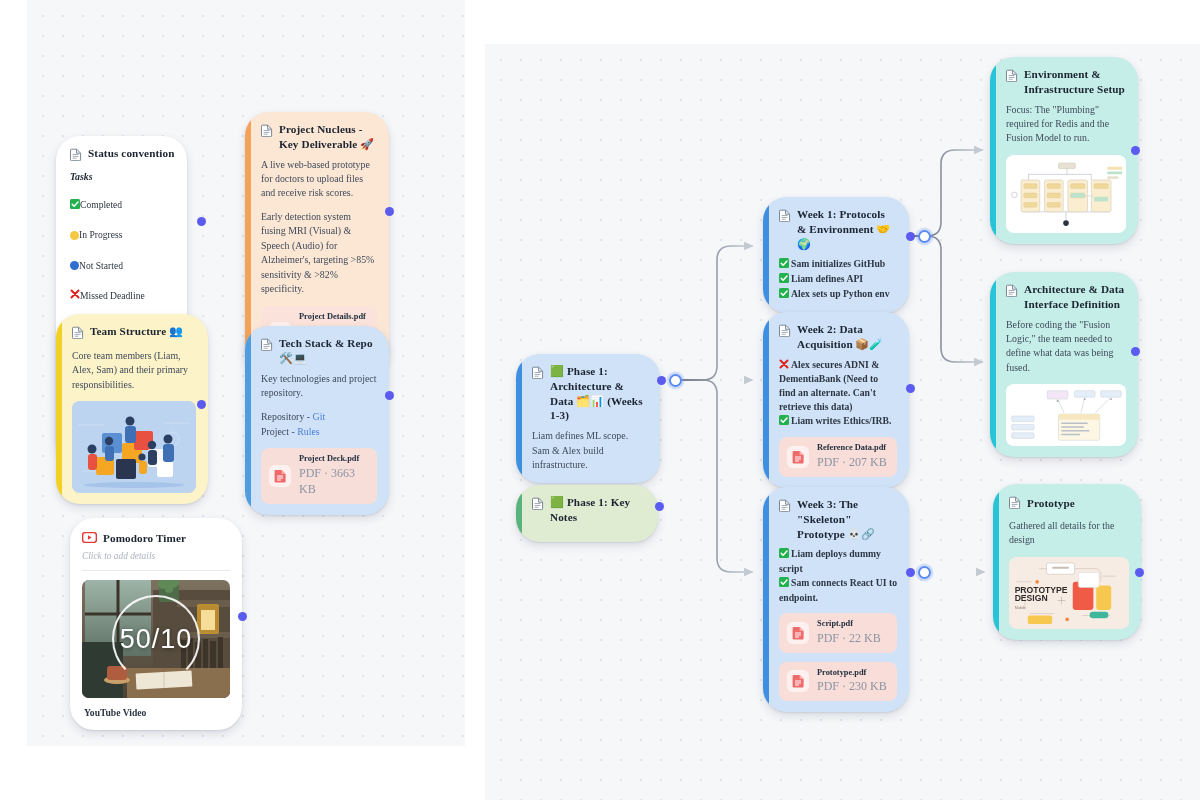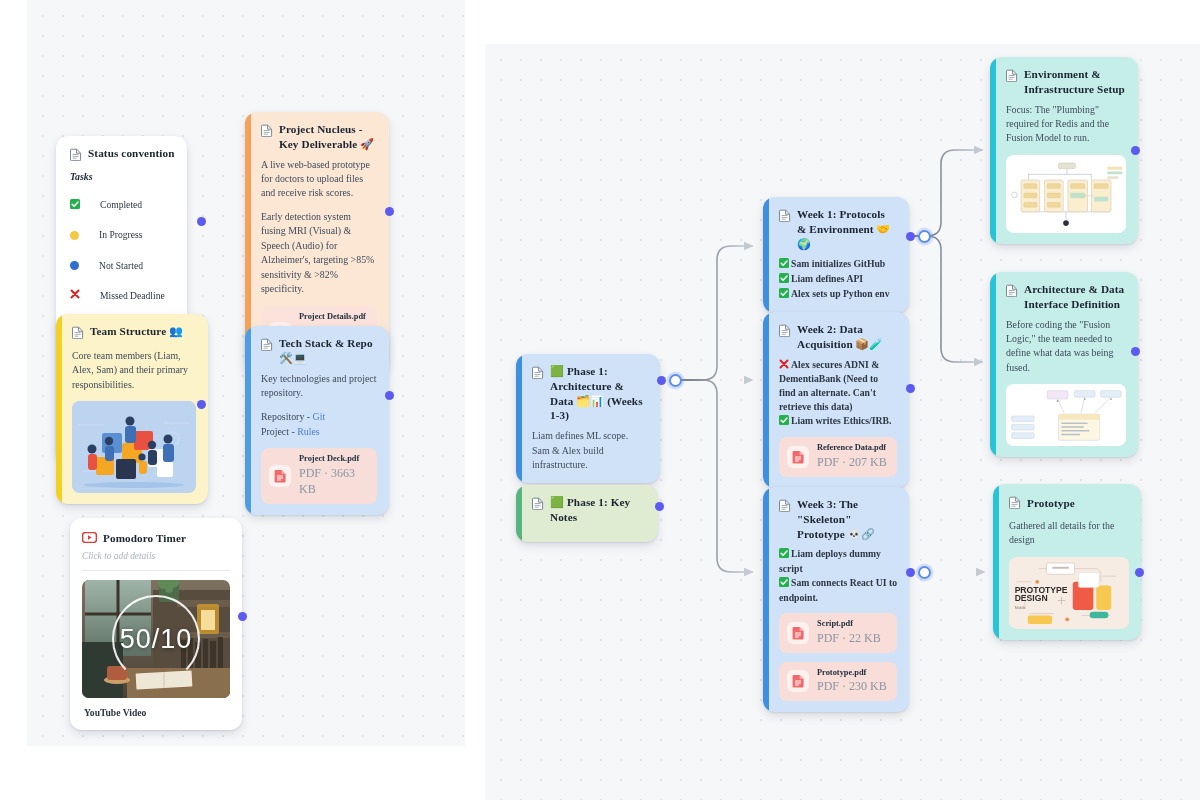--- a/index.html
+++ b/index.html
@@ -12,42 +12,42 @@
     background-image: radial-gradient(#dfe3ea 1px, transparent 1.1px);
     background-size: 20px 20px;
     background-position: 6px 6px;
   }
   #left-canvas  { left:27px;  top:0px;   width:438px; height:746px; }
   #right-canvas { left:485px; top:44px;  width:715px; height:756px; }
 
   
   .card {
     position:absolute;
-    border-radius:12px;
+    border-radius:24px;
     box-shadow: 0 4px 10px rgba(25,40,70,.13), 0 1px 2px rgba(25,40,70,.10);
     overflow:hidden;
   }
   .card .stripe {
     position:absolute; left:0; top:0; bottom:0; width:6px; border-radius:12px 0 0 12px;
   }
   .card .inner { position:relative; padding:10px 12px 11px 14px; }
   .card.striped .inner { padding-left:16px; }
 
   .title-row { display:flex; align-items:flex-start; gap:6px; margin-bottom:6px; }
   .doc-icon { flex:0 0 auto; margin-top:1px; }
   .card-title {
     font-weight:bold; font-size:11.2px; color:#1b2430; line-height:1.32;
     letter-spacing:.1px;
   }
   .card-body { font-size:9.9px; color:#3e4a5a; line-height:1.46; }
   .card-body p + p { margin-top:9px; }
 
   
   .legend-group-title { font-style:italic; font-weight:bold; font-size:9.8px; color:#1b2430; margin:3px 0 2px; }
-  .legend-row { display:flex; align-items:center; gap:20px; font-size:9.6px; color:#2d3642; line-height:1.5;margin-top:16px; }
+  .legend-row { display:flex; align-items:center; gap:0; font-size:9.6px; color:#2d3642; line-height:1.5;margin-top:16px; }
   .sq { width:9px; height:9px; display:inline-block; border-radius:1px; flex:0 0 auto; }
   .cir { width:9px; height:9px; display:inline-block; border-radius:50%; flex:0 0 auto; }
   .divider { height:1px; background:#e7e9ee; margin:9px 0 4px; }
 
   
   .filechip {
     display:flex; align-items:center; gap:8px;
     background:#fbe9e6; border-radius:8px; padding:6px 8px; margin-top:9px;
   }
   .filechip .fbox {

